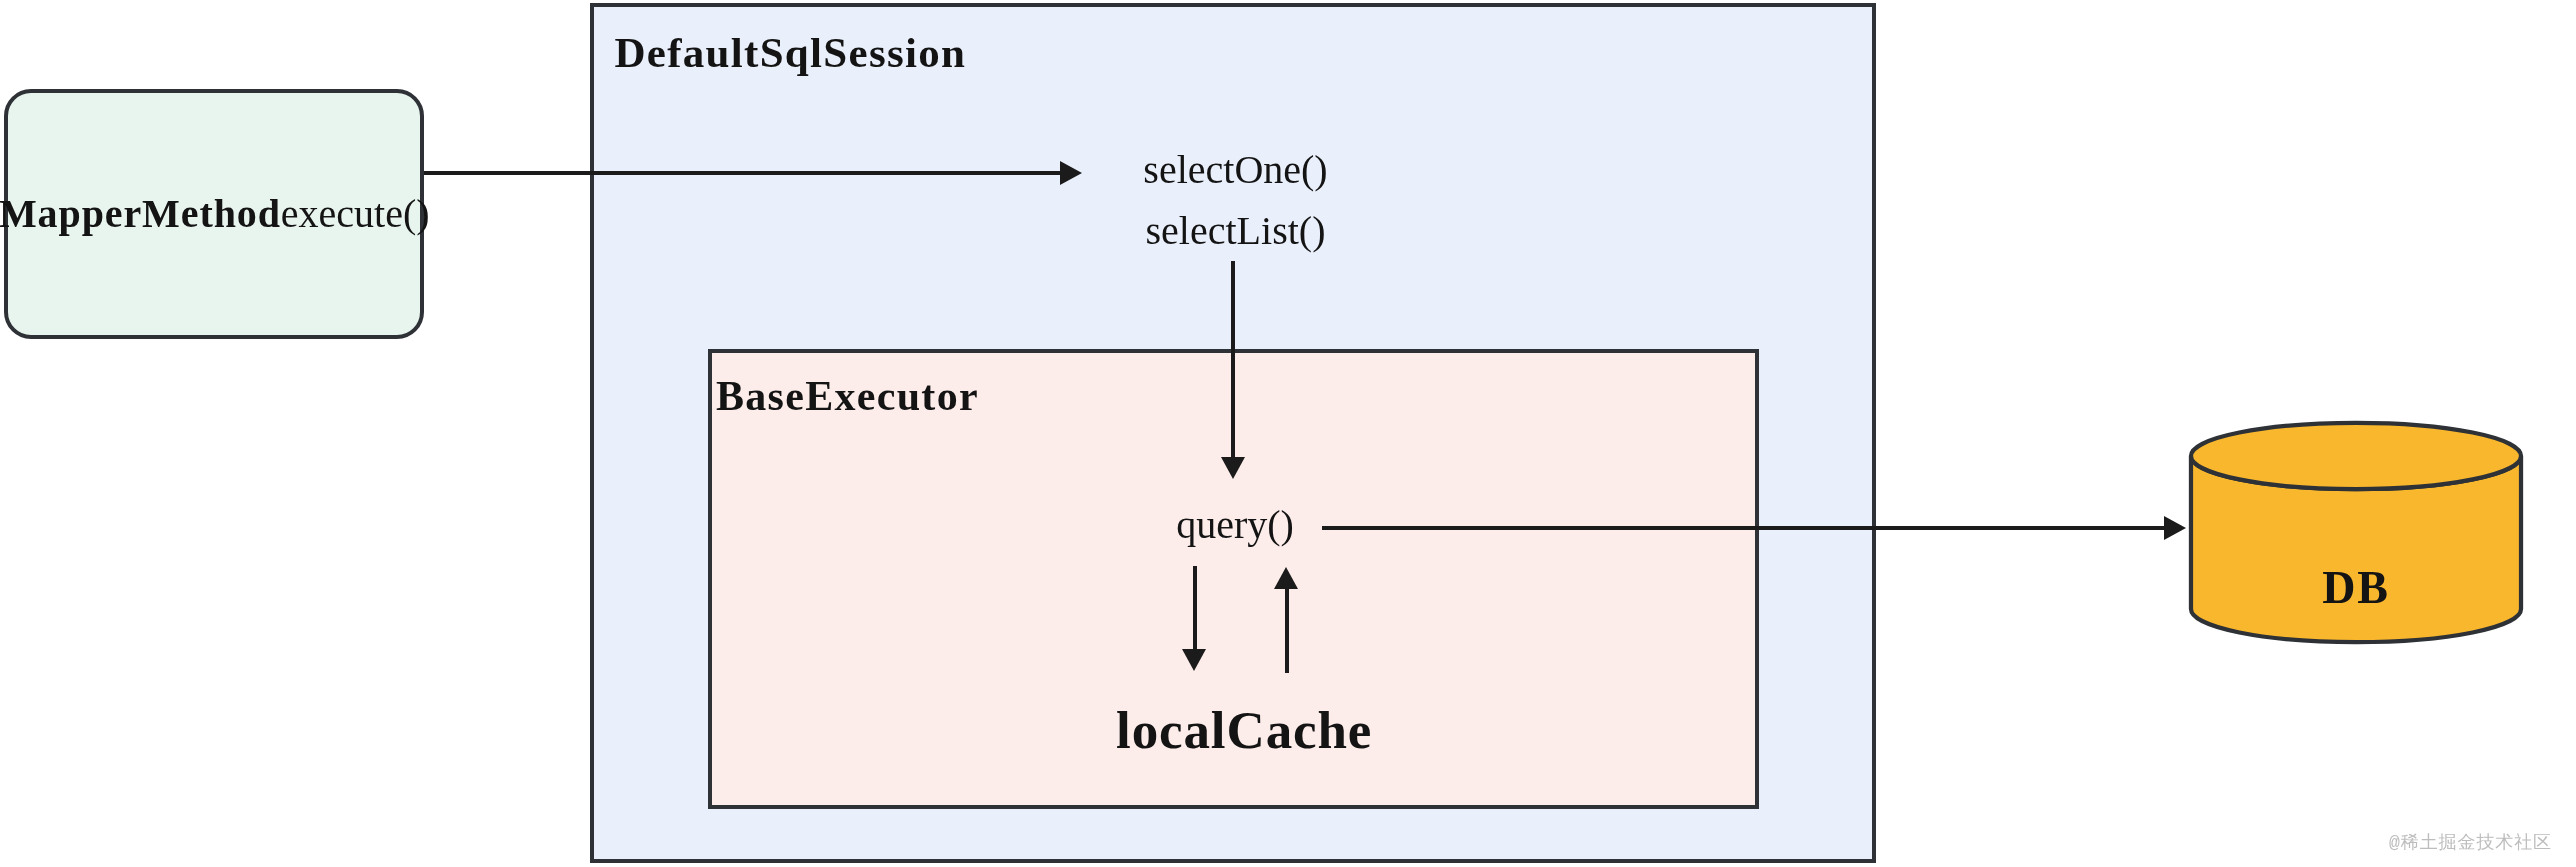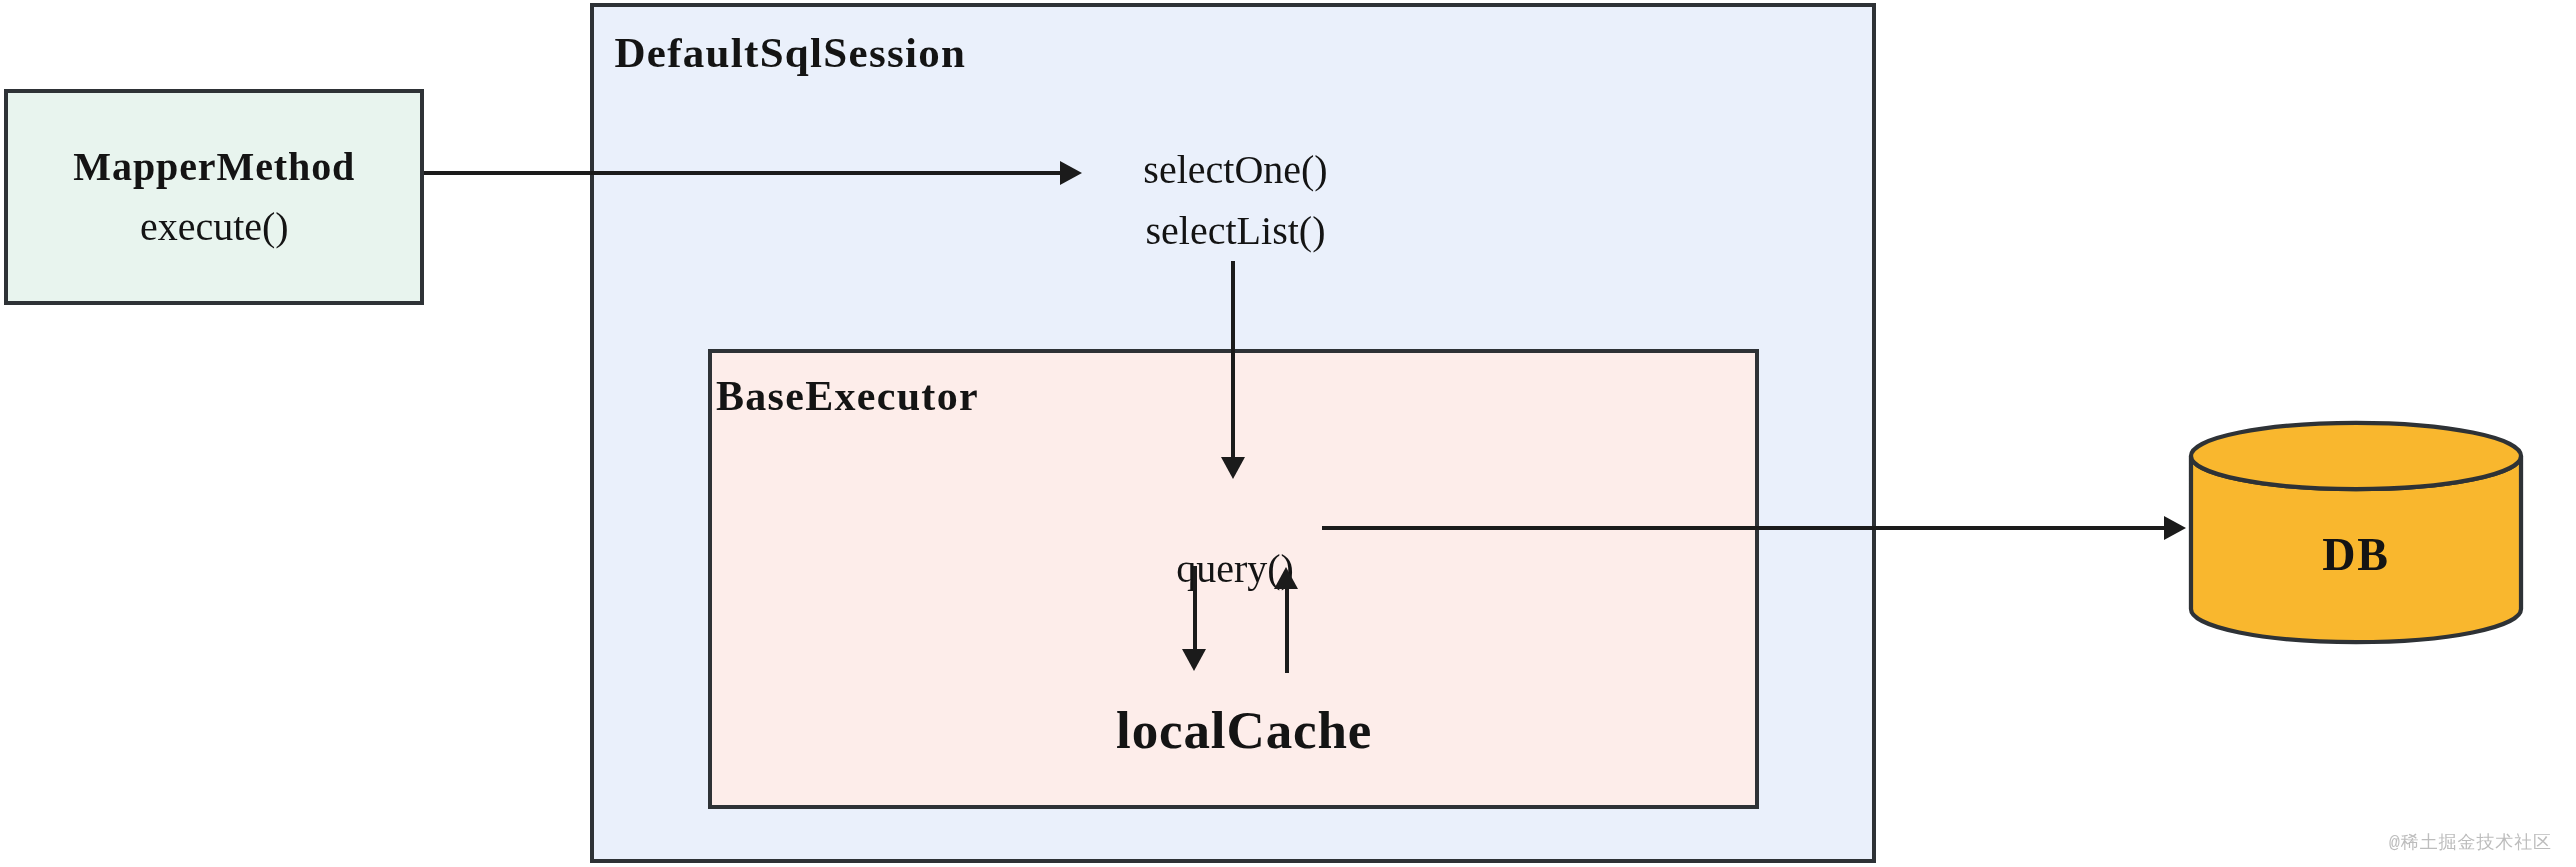--- a/index.html
+++ b/index.html
@@ -20,48 +20,48 @@
     width:2576px; height:867px;
     background:var(--background);
     font-family:"Liberation Serif","DejaVu Serif",serif;
     color:var(--text);
     overflow:hidden;
   }
   .box { position:absolute; border:4.3px solid var(--box_border); }
   .session-box { left:590px; top:2.6px; width:1286px; height:860px; background:var(--session_fill); }
   .executor-box { left:708px; top:349px; width:1051px; height:460px; background:var(--executor_fill); }
   .mapper-box {
-    left:4.3px; top:89px; width:420px; height:216px; background:var(--mapper_fill);
-    display:flex; flex-direction:column; align-items:center; justify-content:center;
-    font-size:40px; line-height:1.5;
+    left:4.3px; top:89px; width:420px; height:250px; background:var(--mapper_fill);
+    display:flex; flex-direction:row; align-items:center; justify-content:center;
+    font-size:40px; line-height:1.5;border-radius:27px;
   }
   .box-title {
     position:absolute; font-weight:bold; letter-spacing:1.3px; white-space:nowrap;
   }
   .session-title { left:20.4px; top:21px; font-size:43px; }
   .executor-title { left:4px; top:19px; font-size:42px; }
   .bold { font-weight:bold; letter-spacing:0.9px; }
   .label { position:absolute; text-align:center; white-space:nowrap; }
   .select-methods { left:1099px; top:139px; width:273px; font-size:40px; line-height:61px; }
-  .query-label { left:1133px; top:501px; width:204px; font-size:40px;margin-top:44px; }
+  .query-label { left:1133px; top:501px; width:204px; font-size:40px; }
   .cache-label { left:1116px; top:700px; width:239px; font-size:53px; font-weight:bold; letter-spacing:0.9px; }
   .hline { position:absolute; height:4.3px; background:var(--arrow); }
   .vline { position:absolute; width:4.3px; background:var(--arrow); }
   .head-right { position:absolute; width:0; height:0;
     border-top:12px solid transparent; border-bottom:12px solid transparent;
     border-left:22px solid var(--arrow); }
   .head-down { position:absolute; width:0; height:0;
     border-left:12px solid transparent; border-right:12px solid transparent;
     border-top:22px solid var(--arrow); }
   .head-up { position:absolute; width:0; height:0;
     border-left:12px solid transparent; border-right:12px solid transparent;
     border-bottom:22px solid var(--arrow); }
   .db-cylinder { position:absolute; left:2188px; top:420px; width:336px; height:225px; }
   .db-label {
-    position:absolute; left:2188px; top:411px; width:336px; height:225px;
+    position:absolute; left:2188px; top:444px; width:336px; height:225px;
     display:flex; align-items:center; justify-content:center;
     padding-top:61px; font-size:46px; font-weight:bold; letter-spacing:1.7px;
   }
   .watermark {
     position:absolute; right:24px; bottom:13px;
     color:var(--watermark); font-size:18px; letter-spacing:0.9px;
     font-family:Liberation Mono, monospace;
   }
 </style>
 </head>

